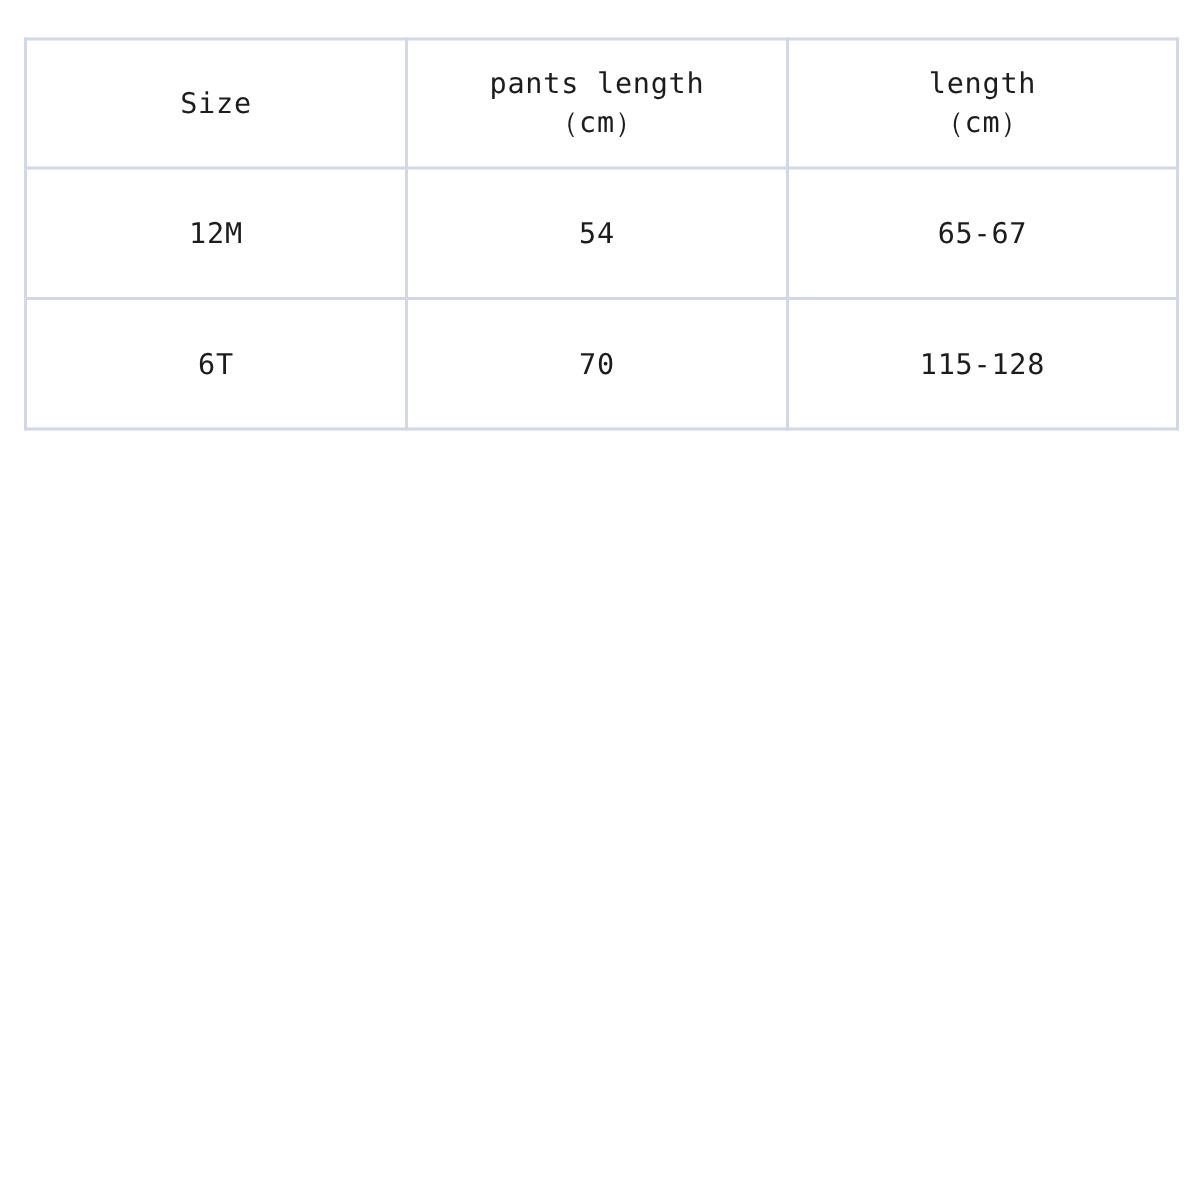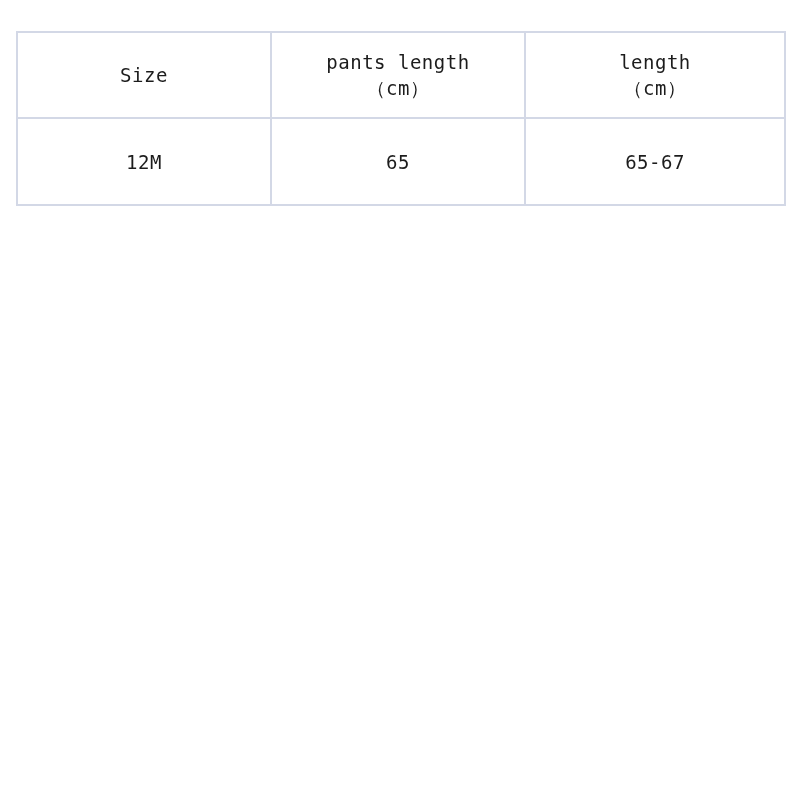--- a/index.html
+++ b/index.html
@@ -19,21 +19,21 @@
     width: 800px;
     height: 800px;
     background: #ffffff;
     overflow: hidden;
   }
 
   
   .size-chart-wrap {
     position: absolute;
     left: 16px;
-    top: 31px;
+    top: 25px;
     width: 768px;
   }
 
   table.size-chart {
     width: 768px;
     border-collapse: collapse;
     table-layout: fixed;
     background: #ffffff;
   }
 
@@ -94,20 +94,25 @@
           </th>
           <th>
             <span class="hdr-line">length</span>
             <span class="hdr-unit">（cm）</span>
           </th>
         </tr>
       </thead>
       <tbody>
         <tr>
           <td>12M</td>
-          <td>65</td>
+          <td>54</td>
           <td>65-67</td>
+        </tr>
+        <tr>
+          <td>6T</td>
+          <td>70</td>
+          <td>115-128</td>
         </tr>
       </tbody>
     </table>
   </div>
 
 </div>
 
 </body></html>

